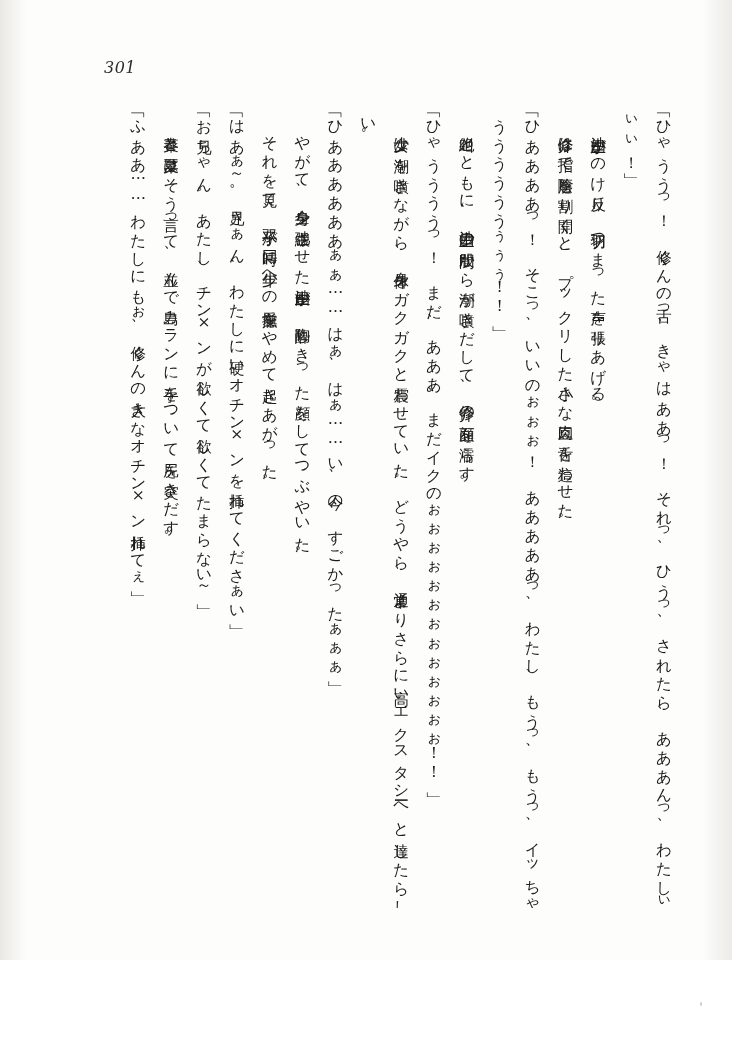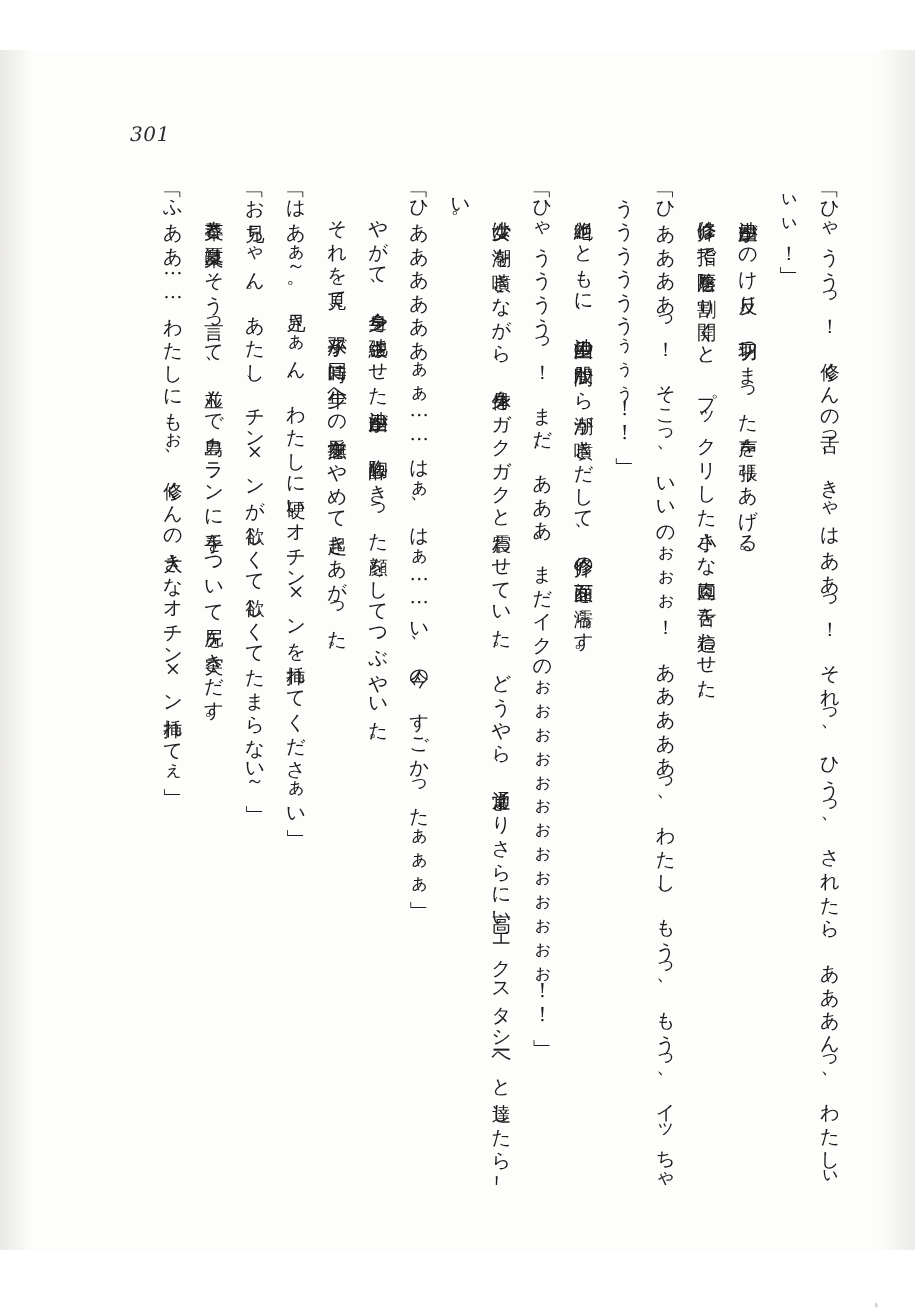--- a/index.html
+++ b/index.html
@@ -12,21 +12,20 @@
     height: 1050px;
     overflow: hidden;
     font-family: "DejaVu Serif", "Liberation Serif", serif;
   }
   .page {
     position: relative;
     width: 732px;
     height: 960px;
     background: #fdfdfb;
     box-sizing: border-box;
-    margin-top: 40px;
   }
   
   .page::before {
     content: "";
     position: absolute;
     left: 0; top: 0; bottom: 0;
     width: 26px;
     background: linear-gradient(to right, #e9e8e4, #fdfdfb);
     pointer-events: none;
   }

